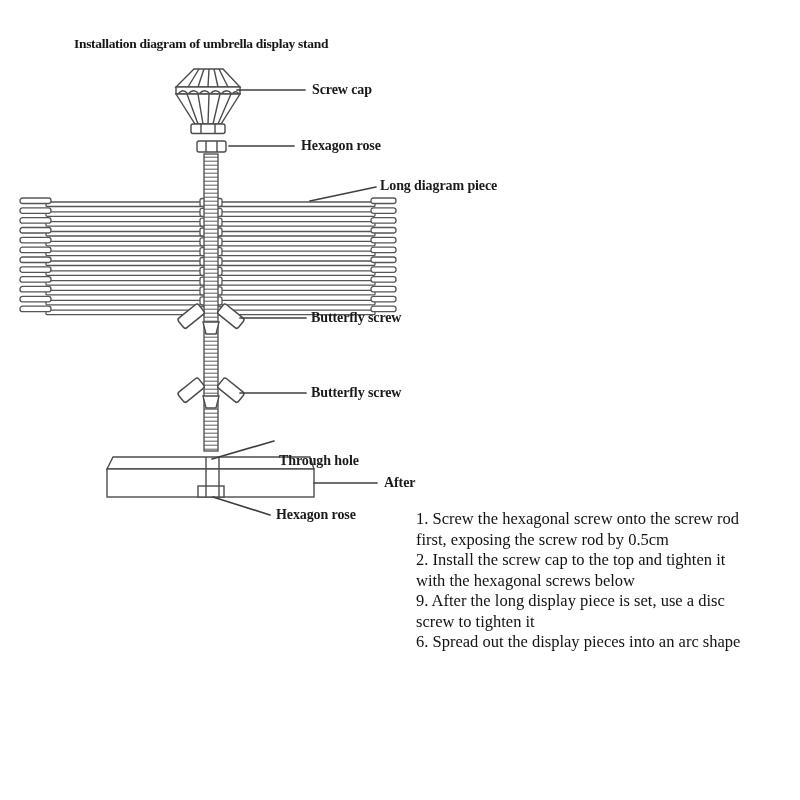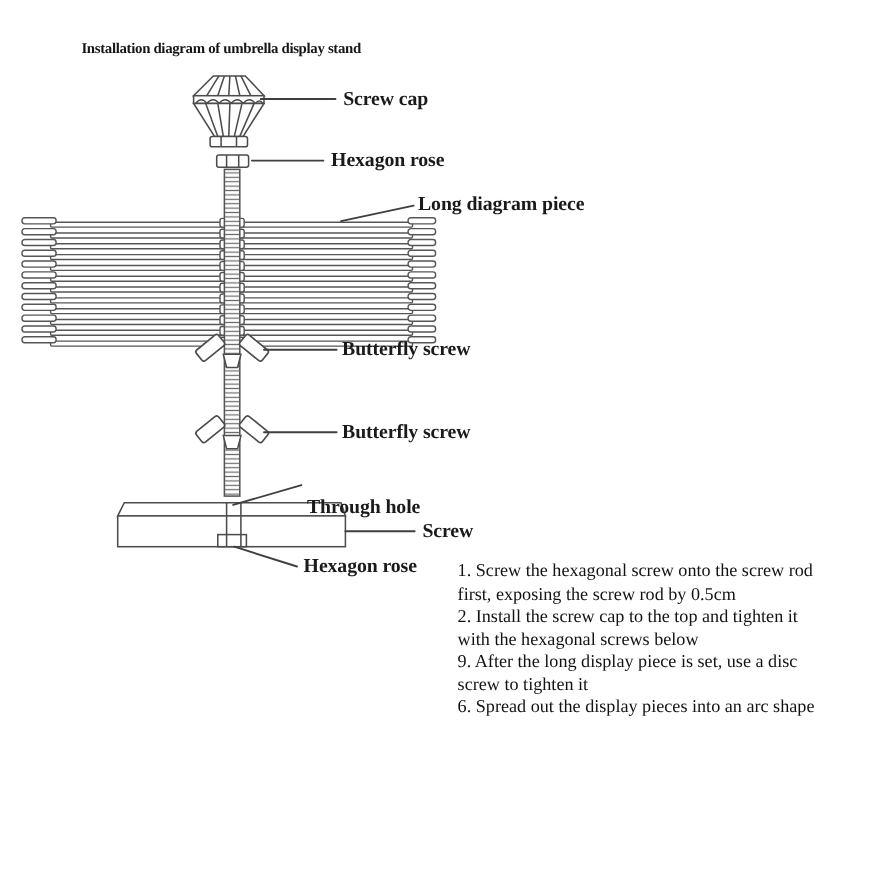--- a/index.html
+++ b/index.html
@@ -3,21 +3,21 @@
 <meta charset="utf-8">
 <style>
   html,body{margin:0;padding:0;}
   body{
     width:800px;height:800px;position:relative;background:#ffffff;
     font-family:"Liberation Serif", serif;color:#1a1a1a;overflow:hidden;
   }
   #stage{position:absolute;left:0;top:0;width:728px;height:800px;padding-left:48px;}
   svg#diagram{position:absolute;left:0;top:0;}
   .lbl{
-    position:absolute;font-weight:bold;font-size:18px;line-height:15px;
+    position:absolute;font-weight:bold;font-size:14px;line-height:15px;
     color:#1a1a1a;letter-spacing:-0.1px;white-space:nowrap;
   }
   #title{
     position:absolute;left:74px;top:36px;font-weight:bold;font-size:13.5px;
     letter-spacing:-0.3px;color:#161616;white-space:nowrap;
   }
   #instructions{
     position:absolute;left:372px;top:509px;width:428px;
     font-size:16.5px;line-height:20.5px;color:#121212;margin-left:44px;
   }
@@ -170,21 +170,21 @@
   </svg>
 
   <div id="title">Installation diagram of umbrella display stand</div>
 
   <div class="lbl" style="left:312px;top:82px">Screw cap</div>
   <div class="lbl" style="left:301px;top:138px">Hexagon rose</div>
   <div class="lbl" style="left:380px;top:178px">Long diagram piece</div>
   <div class="lbl" style="left:311px;top:310px">Butterfly screw</div>
   <div class="lbl" style="left:311px;top:385px">Butterfly screw</div>
   <div class="lbl" style="left:279px;top:453px">Through hole</div>
-  <div class="lbl" style="left:384px;top:475px">Screw</div>
+  <div class="lbl" style="left:384px;top:475px">After</div>
   <div class="lbl" style="left:276px;top:507px">Hexagon rose</div>
 
   <div id="instructions">
       <div class="step">1. Screw the hexagonal screw onto the screw rod
 first, exposing the screw rod by 0.5cm</div>
       <div class="step">2. Install the screw cap to the top and tighten it
 with the hexagonal screws below</div>
       <div class="step">9. After the long display piece is set, use a disc
 screw to tighten it</div>
       <div class="step">6. Spread out the display pieces into an arc shape</div>

